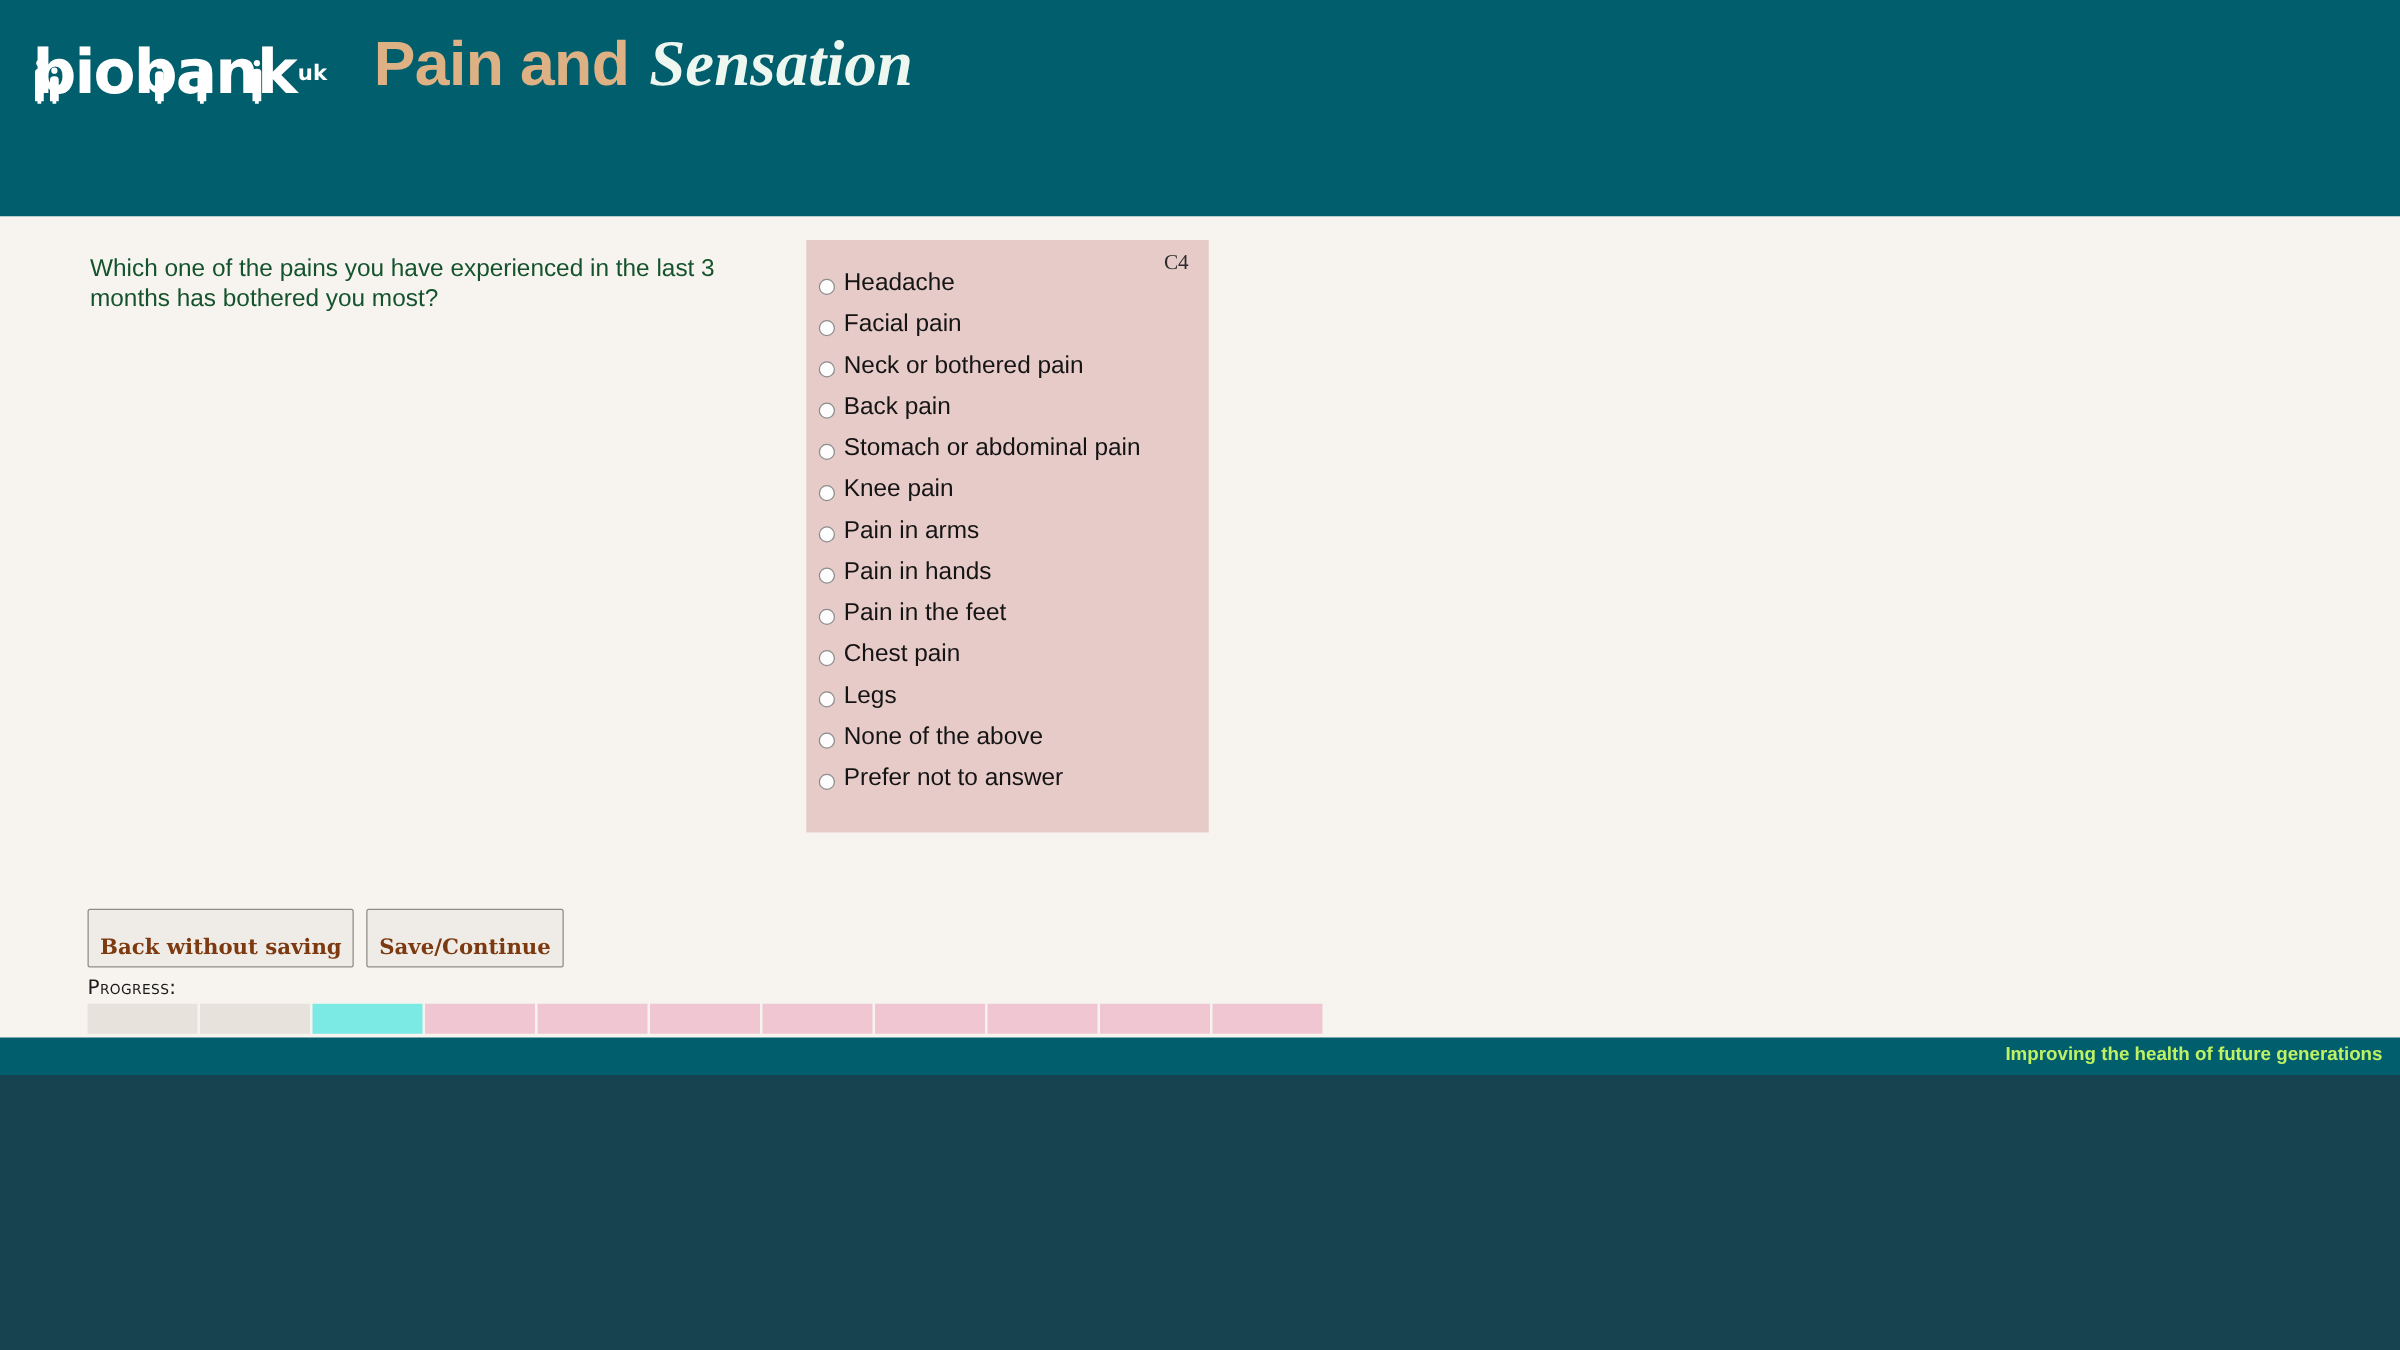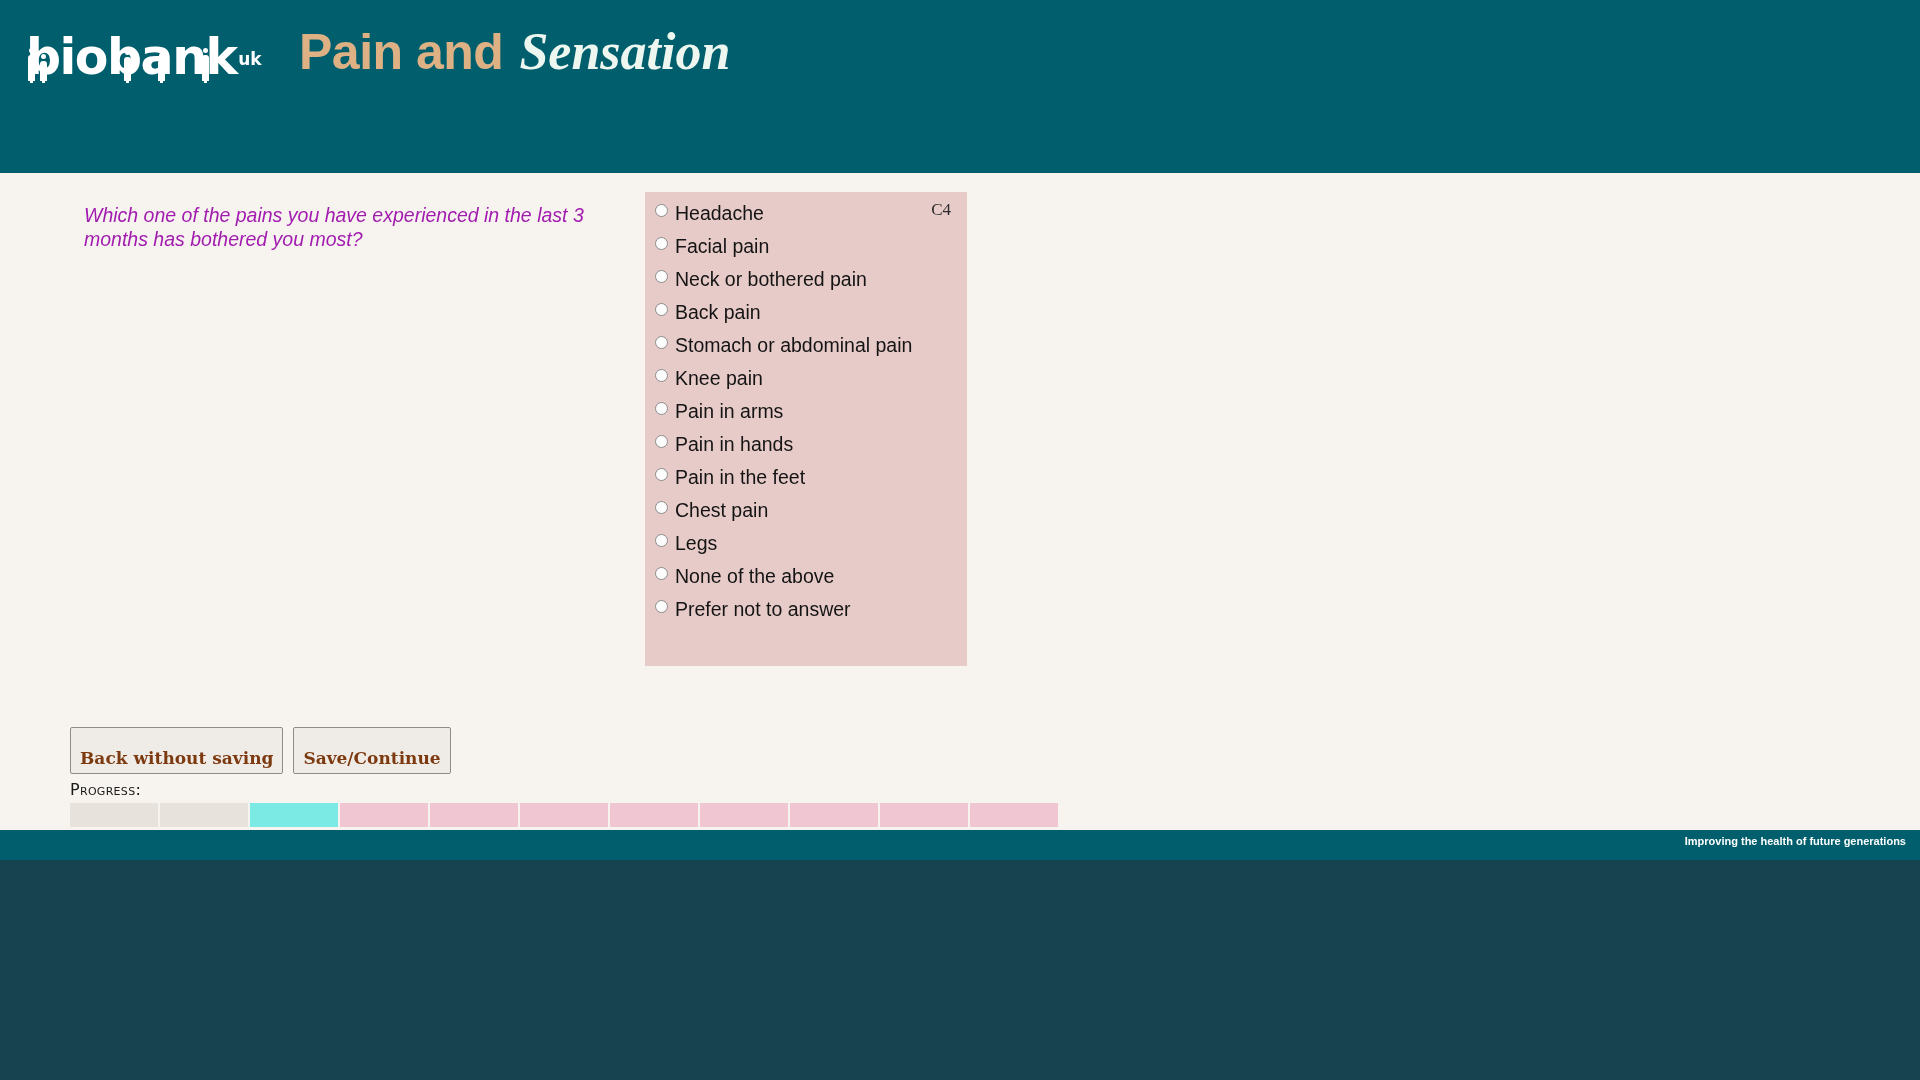--- a/index.html
+++ b/index.html
@@ -122,27 +122,26 @@
     font-family: "Liberation Sans", sans-serif;
     font-weight: bold;
     font-size: 26px;
     color: #156b7d;
     white-space: nowrap;
   }
 
   
   #question-text {
     position: absolute;
-    left: 84px;
+    left: 72px;
     top: 203px;
     width: 530px;
     font-size: 19.5px;
     line-height: 24px;
-    color: #a21caf;
-    font-style: italic;
+    color: #14532d;
   }
 
   #options-panel {
     position: absolute;
     left: 645px;
     top: 192px;
     width: 322px;
     height: 474px;
     background: #e7cbc8;
   }
@@ -155,21 +154,21 @@
     color: #2b2b2b;
   }
   #options-list {
     position: absolute;
     left: 10px;
     top: 11px;
     right: 6px;
   }
   .option-row {
     display: flex;
-    align-items: flex-start;
+    align-items: flex-end;
     height: 33px;
     white-space: nowrap;
   }
   .radio {
     width: 13px;
     height: 13px;
     min-width: 13px;
     border-radius: 50%;
     background: #fdfdfd;
     border: 1px solid #8c8c8c;
@@ -239,22 +238,22 @@
     width: 1920px;
     height: 30px;
     background: #015e6d;
   }
   #footer-tagline {
     position: absolute;
     right: 14px;
     top: 5px;
     font-family: "Liberation Sans", sans-serif;
     font-weight: bold;
-    font-size: 11px;
-    color: #ffffff;
+    font-size: 15px;
+    color: #bef264;
     white-space: nowrap;
   }
   #footer-fill {
     position: absolute;
     left: 0;
     top: 860px;
     width: 1920px;
     height: 220px;
     background: #174350;
   }

